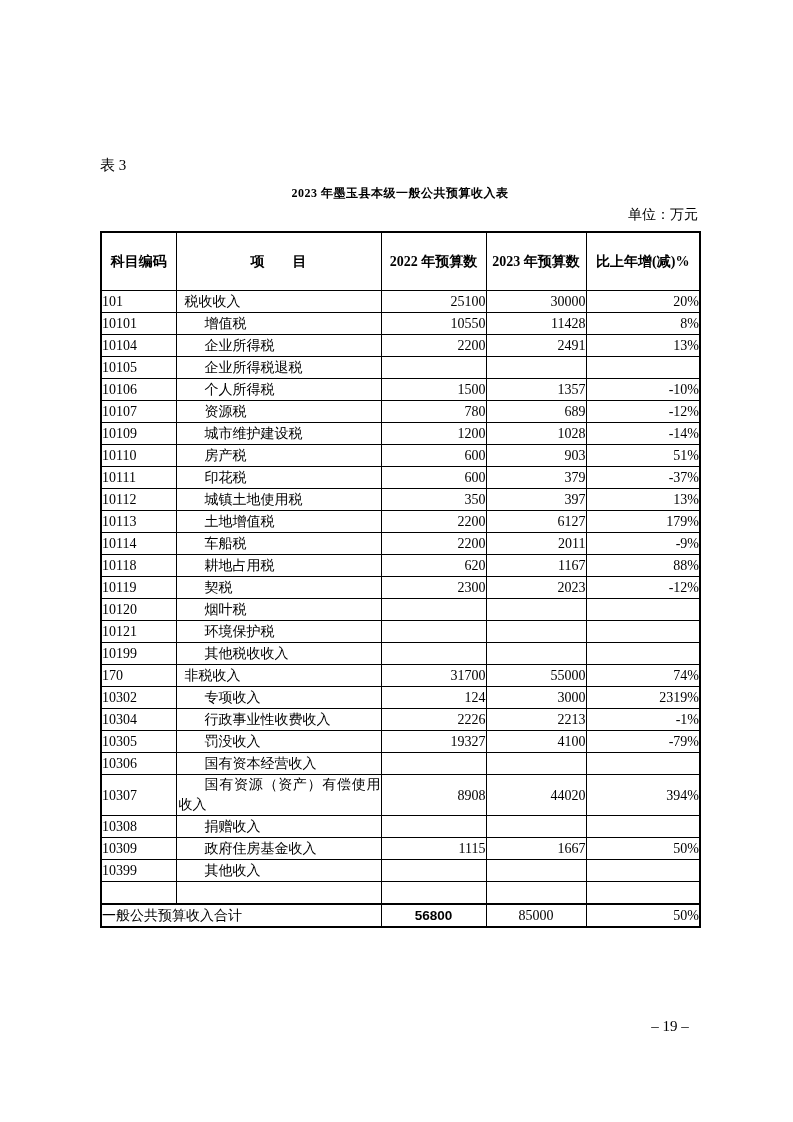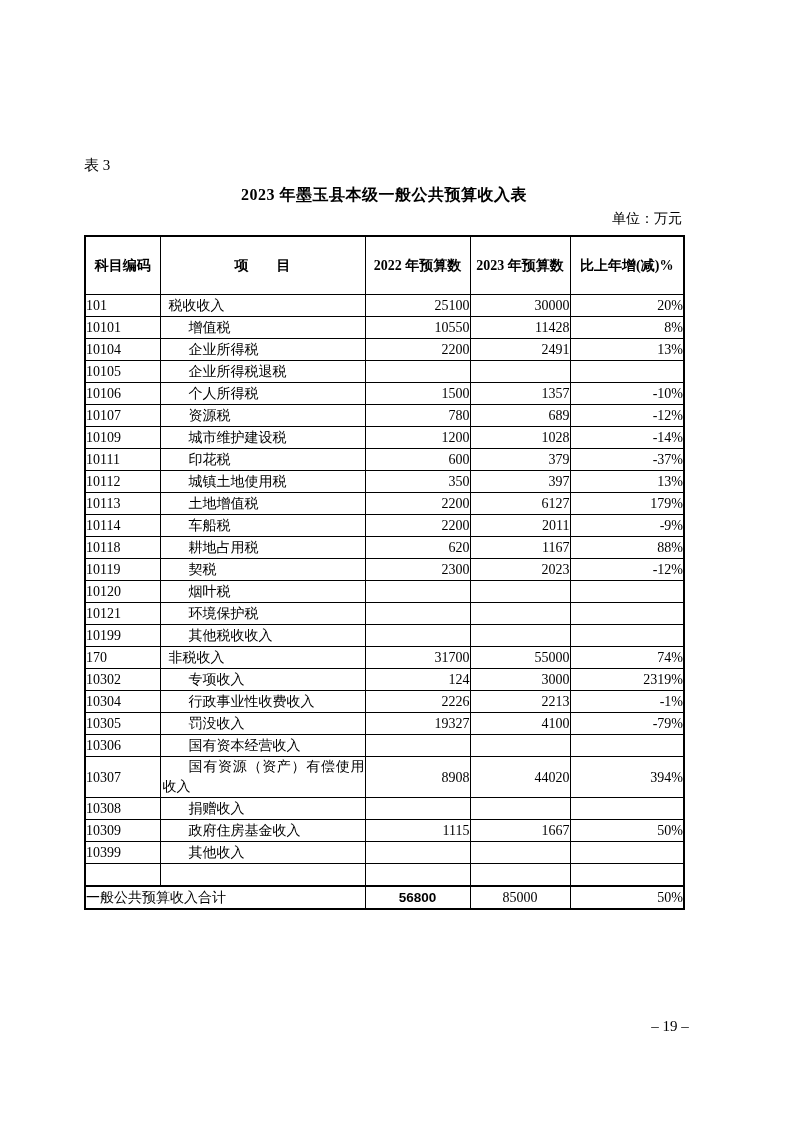--- a/index.html
+++ b/index.html
@@ -11,32 +11,32 @@
     position: relative;
     width: 793px;
     height: 1122px;
     background: #ffffff;
     color: #000000;
     font-family: "Liberation Serif", "DejaVu Serif", serif;
     overflow: hidden;
   }
   .content {
     position: absolute;
-    left: 84px;
+    left: 100px;
     top: 156px;
     width: 600px;
   }
   .table-label {
     font-size: 15px;
     line-height: 18px;
     text-align: left;
   }
   .doc-title {
     margin-top: 11px;
-    font-size: 16px;
+    font-size: 12px;
     font-weight: bold;
     text-align: center;
     letter-spacing: 0.5px;
   }
   .unit-note {
     margin-top: 4px;
     font-size: 14px;
     text-align: right;
     padding-right: 2px;
   }
@@ -177,20 +177,27 @@
             <td class="num">-12%</td>
           </tr>
           <tr>
             <td class="code">10109</td>
             <td class="item indent-2">城市维护建设税</td>
             <td class="num">1200</td>
             <td class="num">1028</td>
             <td class="num">-14%</td>
           </tr>
           <tr>
+            <td class="code">10110</td>
+            <td class="item indent-2">房产税</td>
+            <td class="num">600</td>
+            <td class="num">903</td>
+            <td class="num">51%</td>
+          </tr>
+          <tr>
             <td class="code">10111</td>
             <td class="item indent-2">印花税</td>
             <td class="num">600</td>
             <td class="num">379</td>
             <td class="num">-37%</td>
           </tr>
           <tr>
             <td class="code">10112</td>
             <td class="item indent-2">城镇土地使用税</td>
             <td class="num">350</td>

